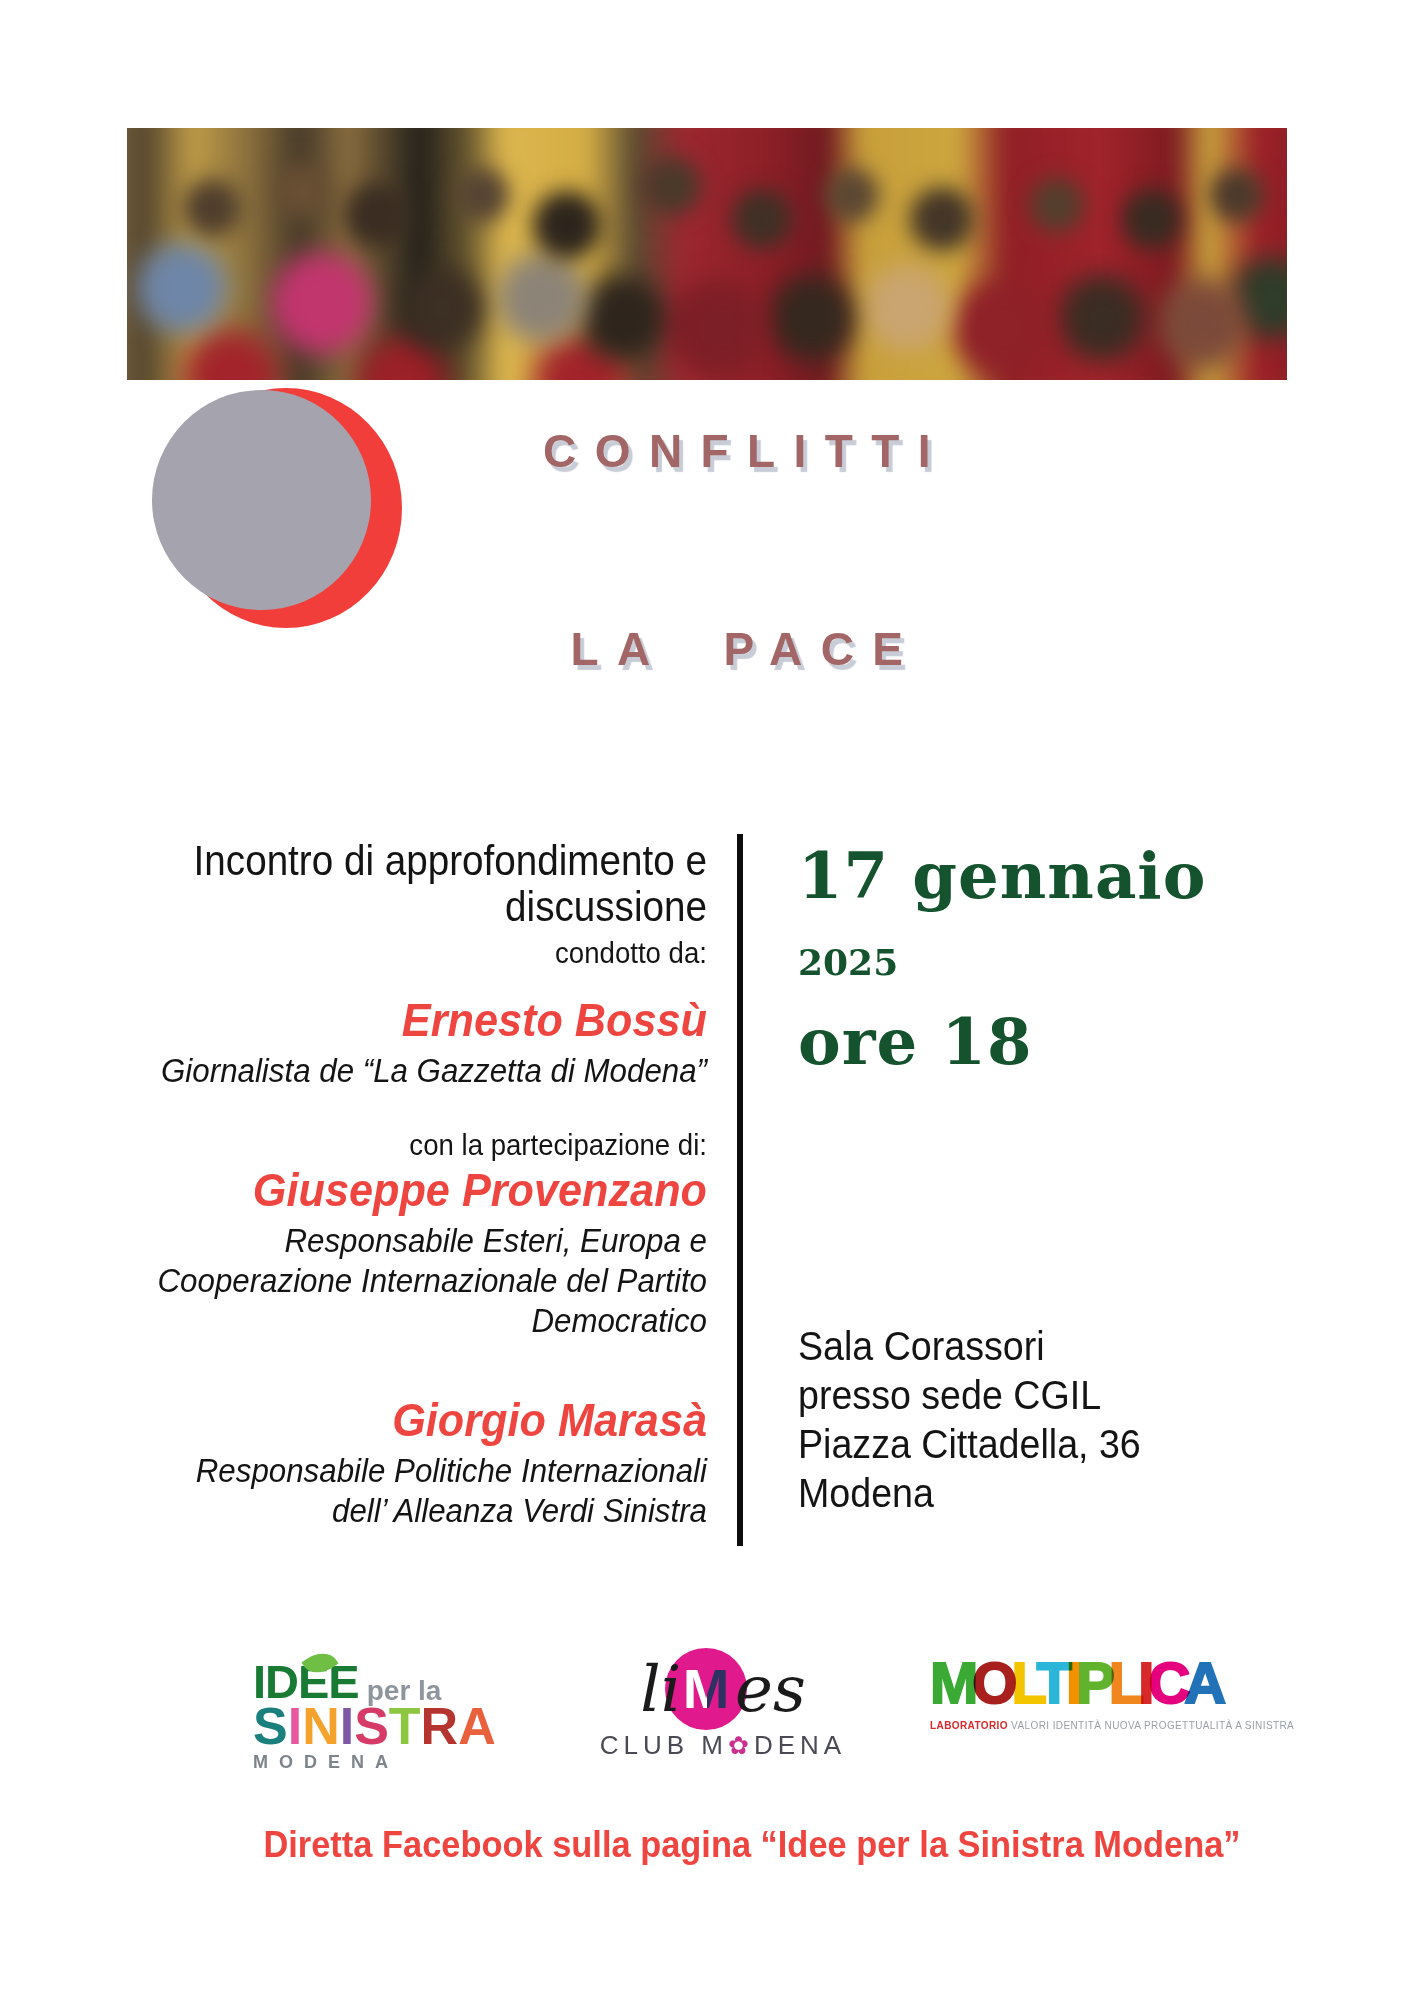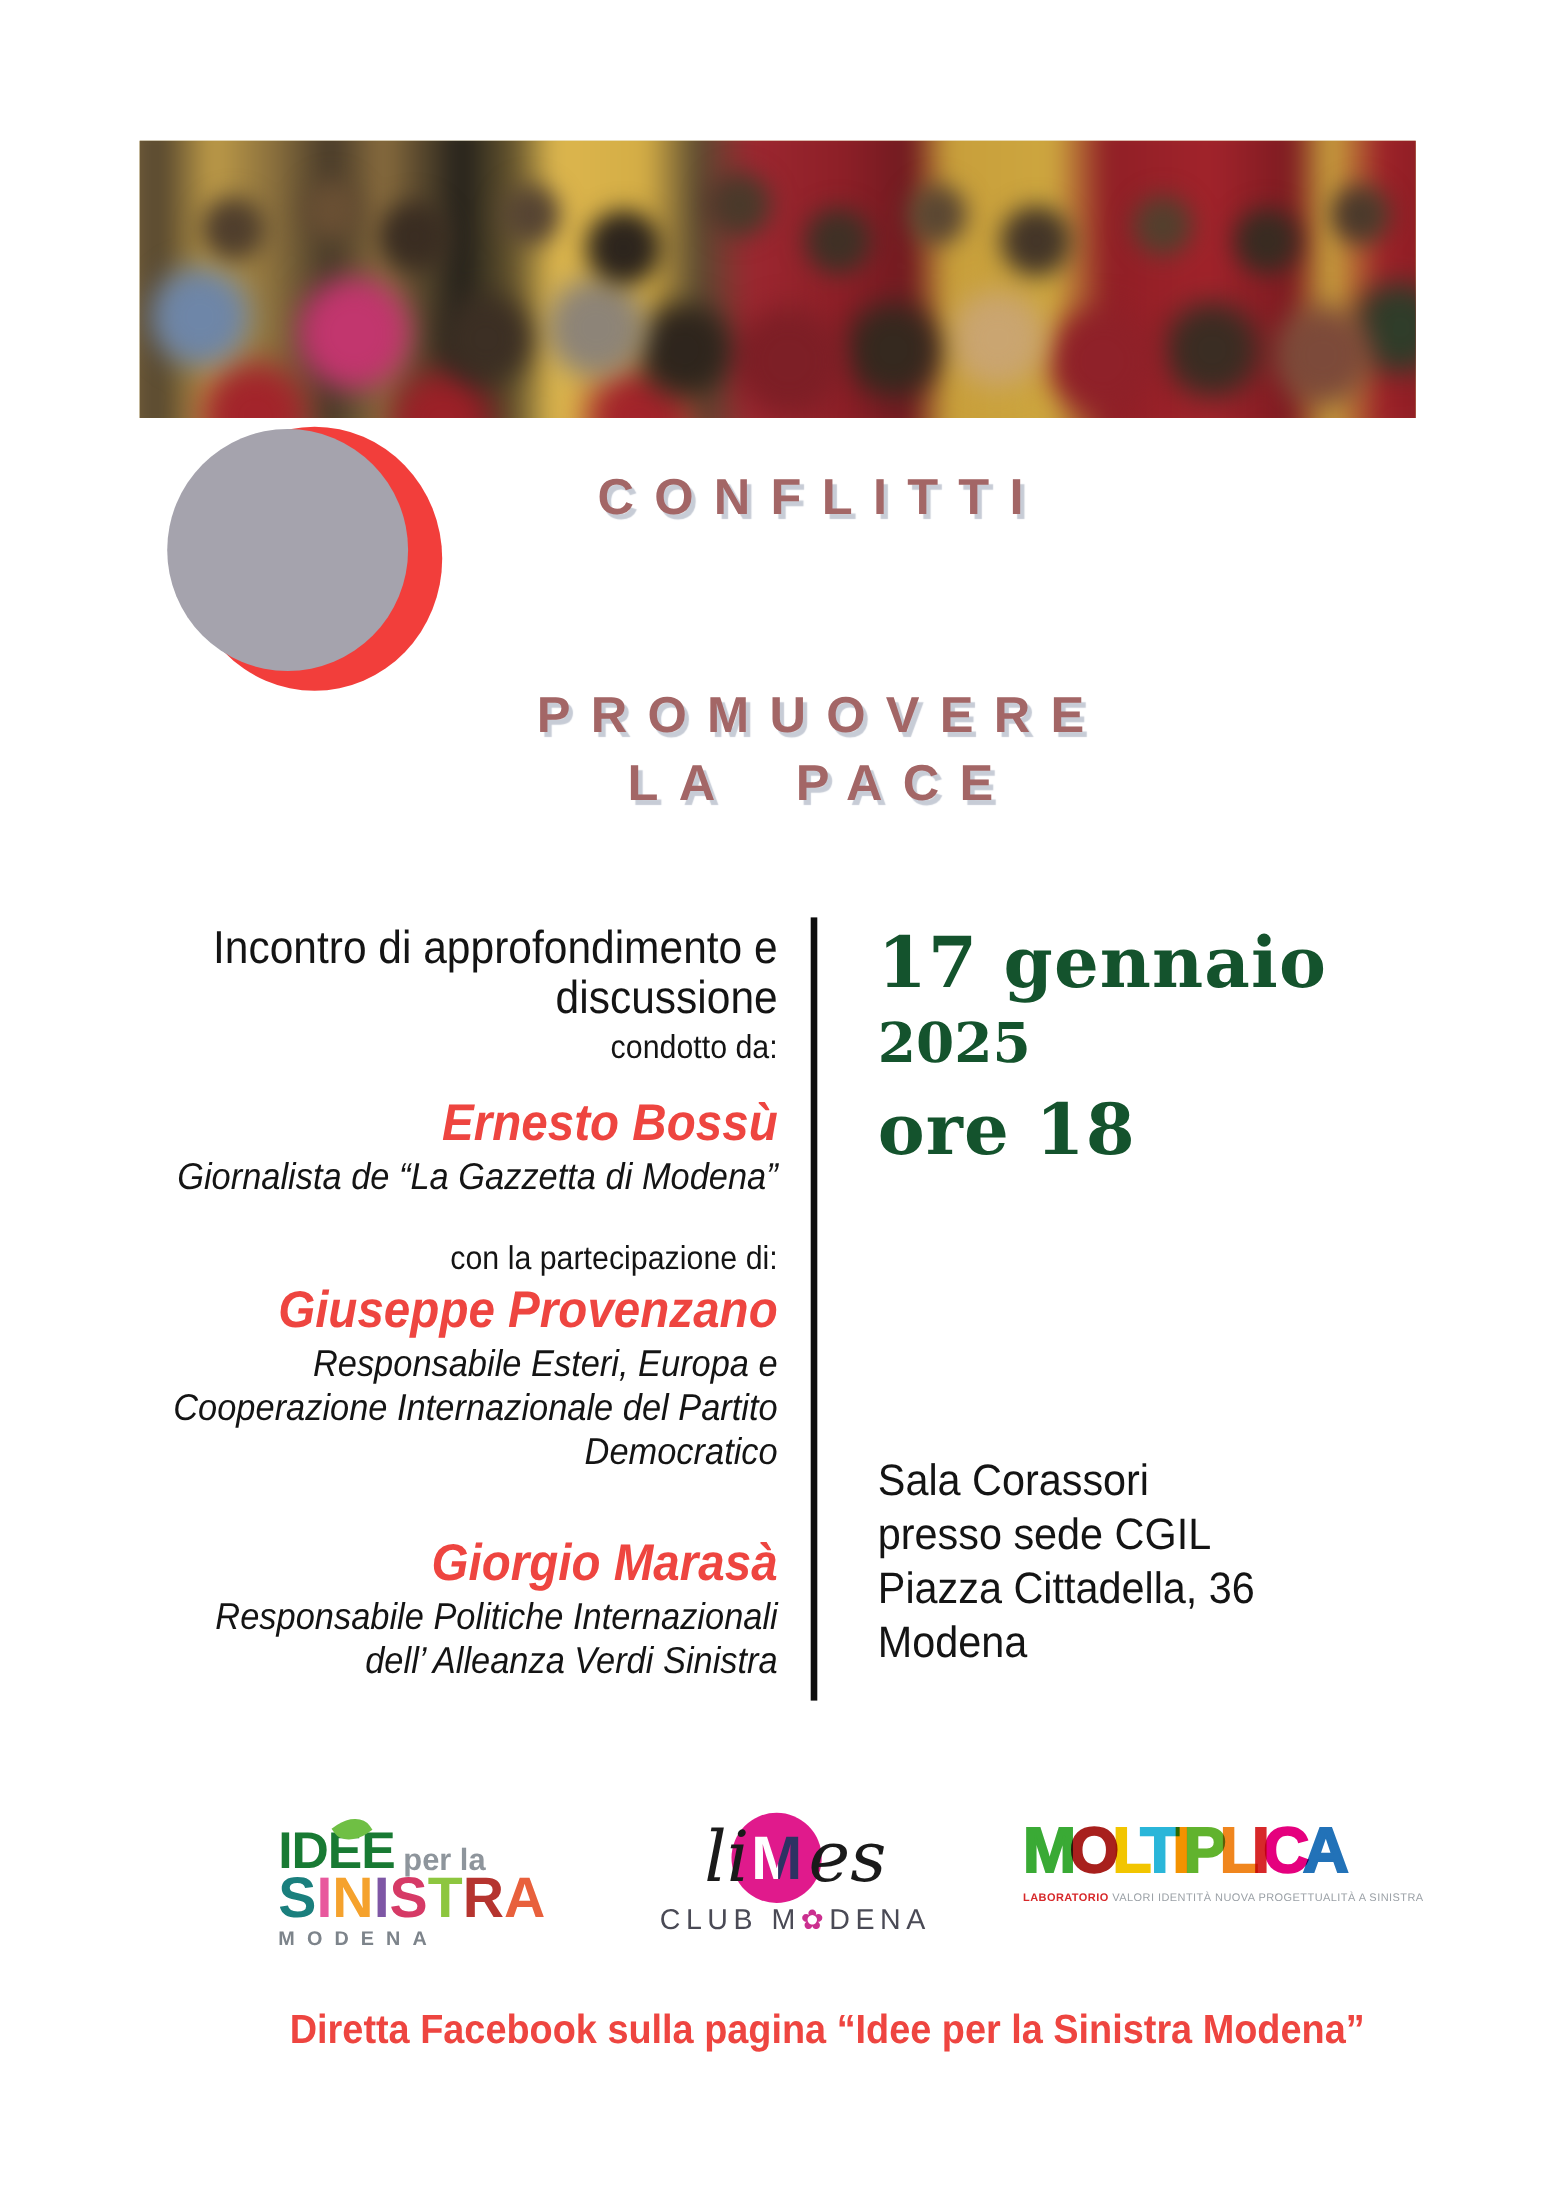--- a/index.html
+++ b/index.html
@@ -47,21 +47,21 @@
   .speaker-name{font-size:47px;font-weight:700;font-style:italic;color:#ee4540;margin-top:22px;line-height:56px;}
   .speaker-name.n2{margin-top:0;}
   .speaker-name.n3{margin-top:52px;}
   .speaker-role{font-size:34px;font-style:italic;line-height:40px;white-space:pre-line;margin-top:2px;}
 
   .divider{position:absolute;left:737px;top:834px;width:6px;height:712px;background:#0d0d0d;}
 
   .date-block{position:absolute;left:798px;top:840px;width:520px;color:#14532d;
     font-family:"DejaVu Serif",serif;font-weight:700;}
   .date-line1{font-size:64px;line-height:72px;letter-spacing:1px;}
-  .date-line2{font-size:50px;line-height:52px;margin-top:10px;}
+  .date-line2{font-size:36px;line-height:52px;margin-top:24px;}
   .time-line{font-size:64px;line-height:72px;margin-top:18px;letter-spacing:1px;}
 
   .venue{position:absolute;left:798px;top:1322px;width:480px;font-size:40px;line-height:49px;
     white-space:pre-line;transform:scaleX(.94);transform-origin:0 0;}
 
   
   .idee-logo{position:absolute;left:253px;top:1660px;width:230px;}
   .idee-row1{position:relative;display:flex;align-items:flex-end;}
   .idee-word{font-size:47px;font-weight:700;color:#187a33;letter-spacing:-1px;line-height:44px;}
   .idee-leaf{position:absolute;left:52px;top:-8px;width:30px;height:22px;background:#6fbf44;
@@ -104,21 +104,20 @@
     <div class="photo-blobs"></div>
   </div>
 
   <div class="mark-red"></div>
   <div class="mark-gray"></div>
 
   <div class="title-block title-1">
     <div>CONFLITTI</div>
   </div>
   <div class="title-block title-2">
-    <div>PROMUOVERE</div>
     <div>LA PACE</div>
   </div>
 
   <div class="left-col">
     <div class="intro">Incontro di approfondimento e
 discussione</div>
     <div class="small-label">condotto da:</div>
     <div class="speaker-name">Ernesto Bossù</div>
     <div class="speaker-role">Giornalista de “La Gazzetta di Modena”</div>
     <div class="small-label part">con la partecipazione di:</div>

